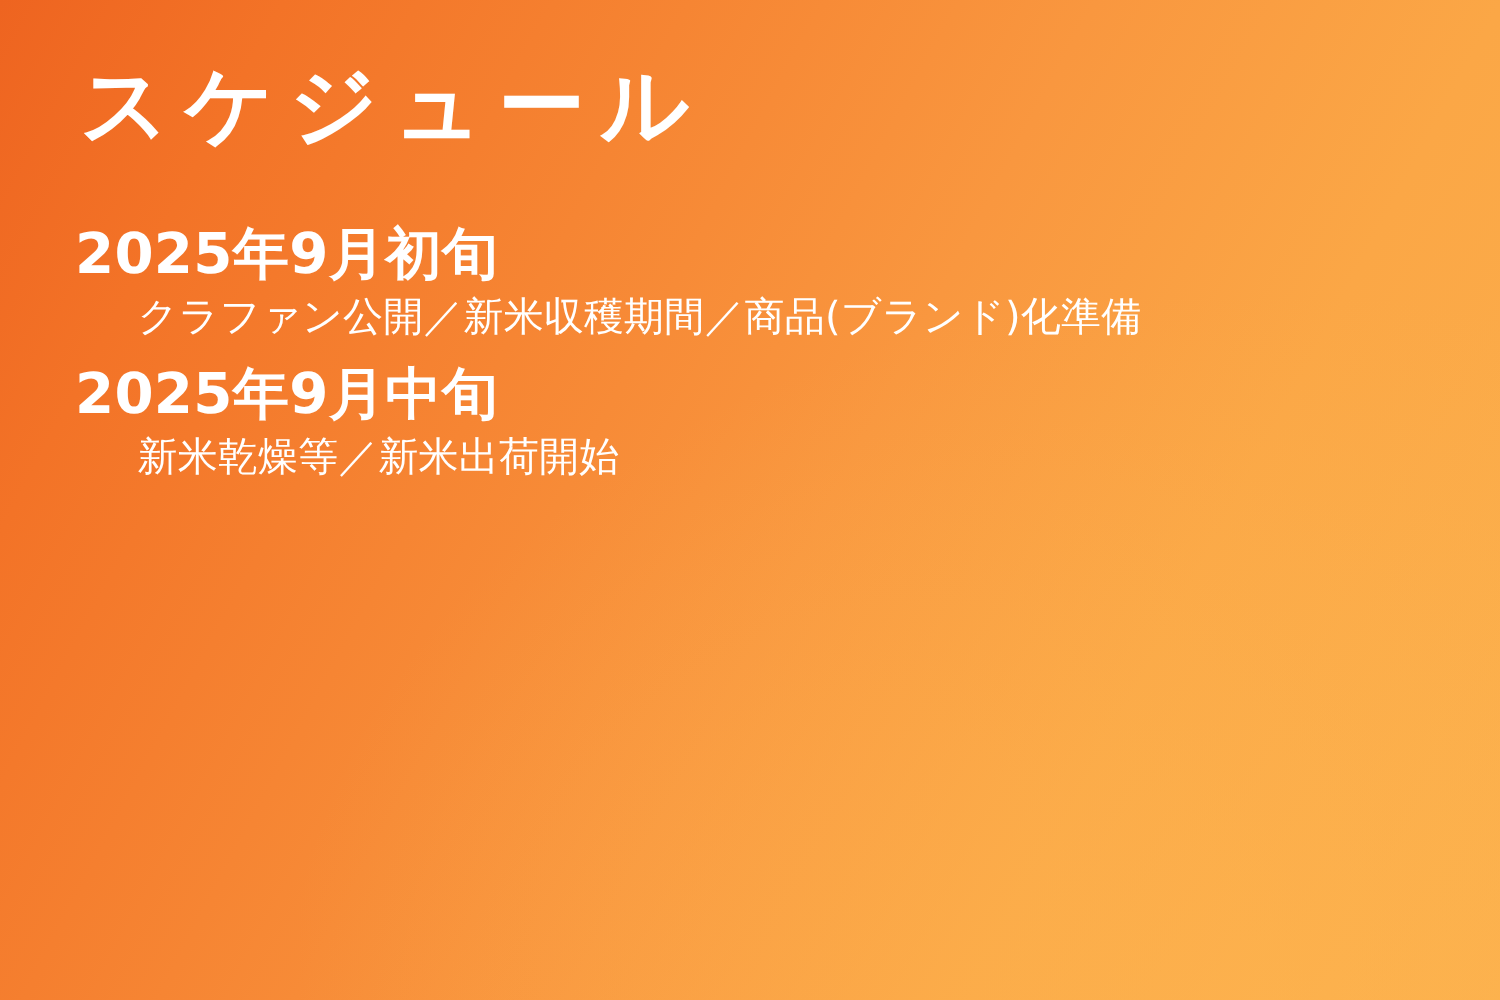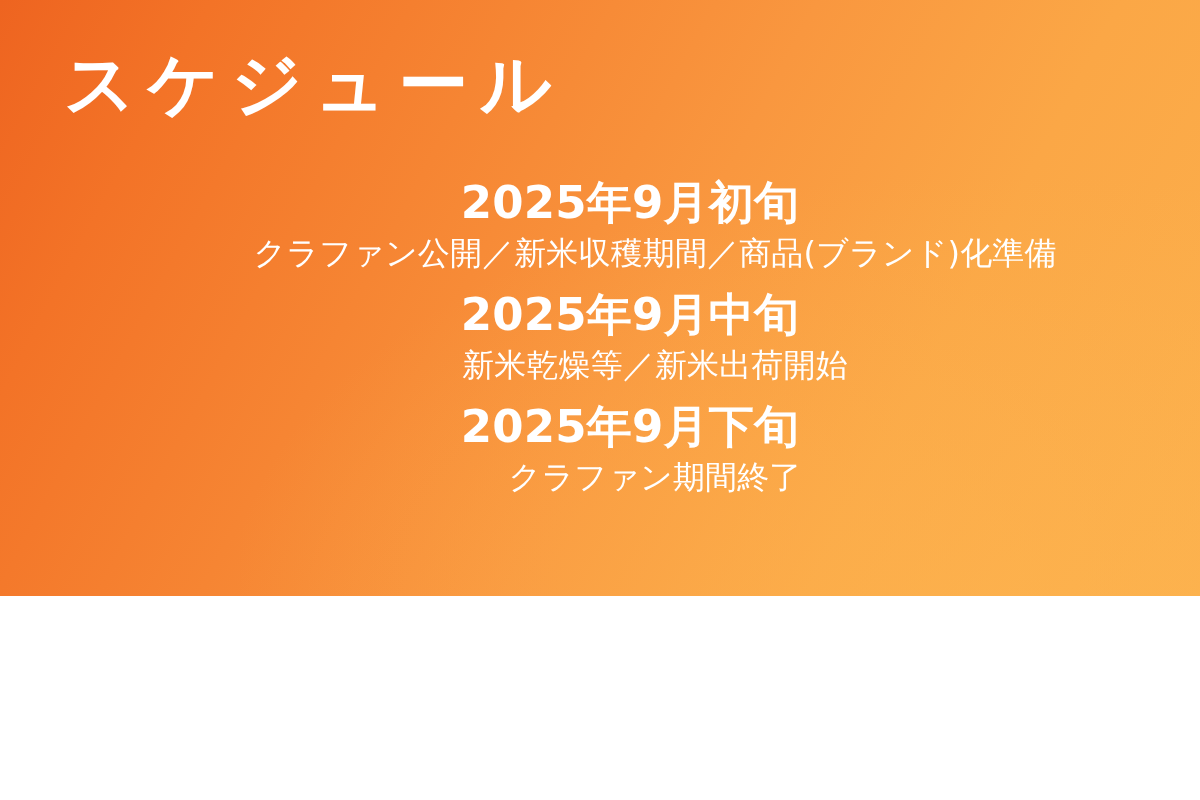--- a/index.html
+++ b/index.html
@@ -11,21 +11,21 @@
     width: 1200px;
     height: 800px;
     overflow: hidden;
     font-family: "Liberation Sans", "DejaVu Sans", sans-serif;
     -webkit-font-smoothing: antialiased;
   }
 
   .slide {
     position: relative;
     width: 1200px;
-    height: 596px;
+    height: 800px;
     box-sizing: border-box;
     background: linear-gradient(118deg,
                 #EE6420 0%,
                 #F37327 14%,
                 #F68533 34%,
                 #F9973F 54%,
                 #FBA746 74%,
                 #FCB04C 100%);
     overflow: hidden;
   }
@@ -72,21 +72,20 @@
     width: 1200px;
     margin: 0;
     padding: 0;
     list-style: none;
   }
 
   .entry {
     position: relative;
     margin: 0 0 14px 0;
     padding: 0;
-    text-align: center;
   }
 
   .entry-date {
     display: block;
     margin: 0;
     padding: 0 0 0 60px;
     color: #FFFFFF;
     font-size: 45px;
     line-height: 1.22;
     font-weight: 700;
@@ -121,23 +120,19 @@
       <li class="entry">
         <span class="entry-date">2025年9月初旬</span>
         <span class="entry-desc">クラファン公開／新米収穫期間／商品(ブランド)化準備</span>
       </li>
 
       <li class="entry">
         <span class="entry-date">2025年9月中旬</span>
         <span class="entry-desc">新米乾燥等／新米出荷開始</span>
       </li>
 
-      <li class="entry">
-        <span class="entry-date">2025年9月下旬</span>
-        <span class="entry-desc">クラファン期間終了</span>
-      </li>
 
       <li class="entry">
       </li>
 
     </ul>
   </div>
 </div>
 
 </body></html>

